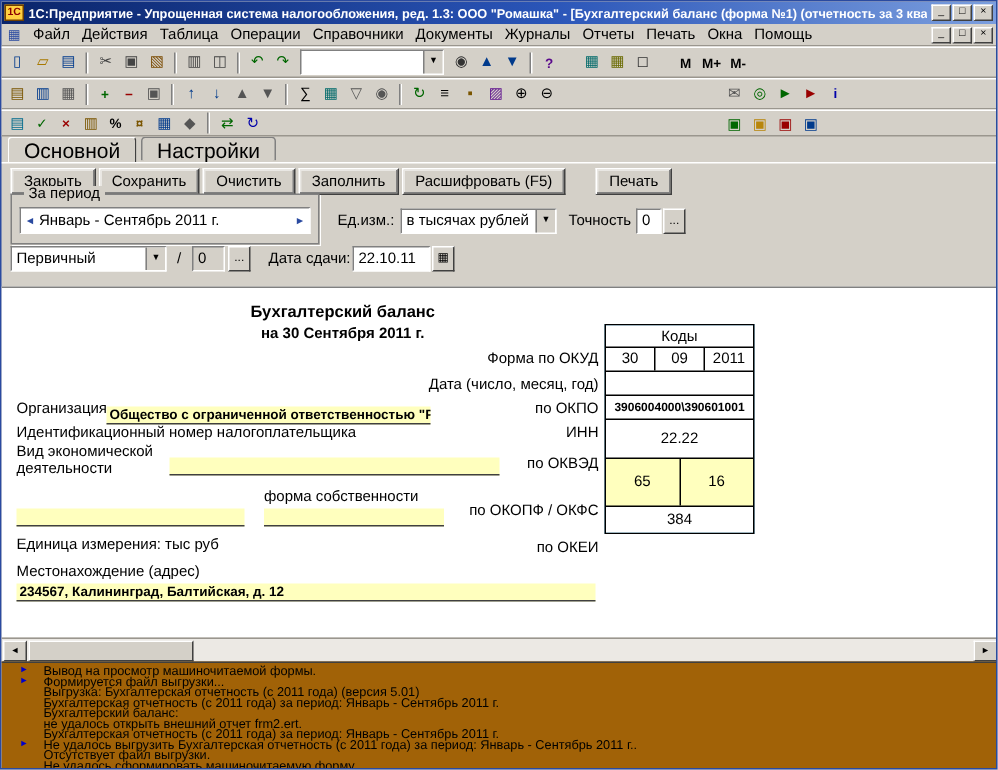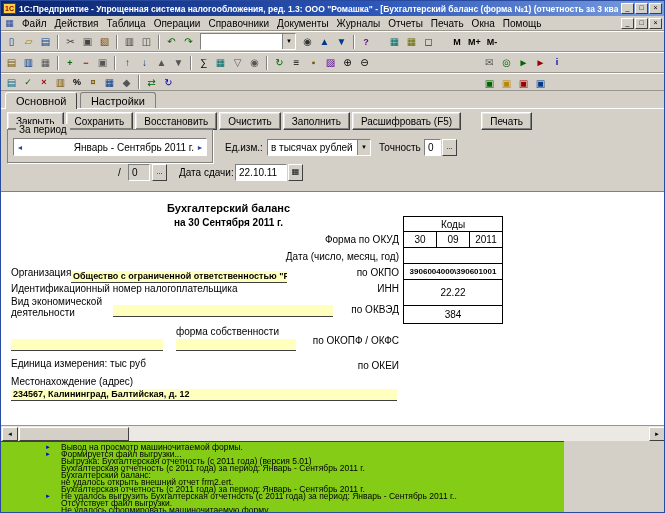--- a/index.html
+++ b/index.html
@@ -37,38 +37,38 @@
   .tb-gap { width:12px; flex:0 0 auto; }
   .tb-combo { width:96px; height:17px; background:#fff; border:1px solid; border-color:#808080 #fff #fff #808080;
     display:flex; margin:0 3px; flex:0 0 auto; }
   .combo-text { flex:1; font-size:10px; line-height:15px; padding:0 3px; overflow:hidden; white-space:nowrap; }
   .combo-btn { width:13px; background:#d4d0c8; border-left:1px solid #808080; font-size:6px; line-height:14px;
     text-align:center; color:#000; flex:0 0 auto; }
   .row-right { position:absolute; left:480px; top:1px; }
 
   
   .tabstrip { position:absolute; top:90px; left:0; right:0; height:17px; padding-left:4px; }
-  .tab { display:inline-block; height:16px; line-height:16px; padding:0 10px; font-size:11px; background:#d4d0c8;
+  .tab { display:inline-block; height:16px; line-height:16px; padding:0 10px; font-size:14px; background:#d4d0c8;
     border:1px solid #808080; border-bottom:none; border-radius:3px 3px 0 0; margin-right:-2px; position:relative; }
   .tab.active { border-color:#fff #404040 #d4d0c8 #fff; z-index:2; height:17px; }
 
   
   .panel { position:absolute; top:107px; left:0; right:0; height:85px; border-top:1px solid #fff; }
   .btnrow { position:absolute; top:3px; left:6px; display:flex; }
   .btn { height:18px; background:#d4d0c8; border:1px solid; border-color:#fff #404040 #404040 #fff;
     box-shadow:inset -1px -1px 0 #808080, inset 1px 1px 0 #e9e7e3; font-size:10px; padding:0 8px; margin-right:2px;
     font-family:inherit; white-space:nowrap; }
   .gap-before { margin-left:18px; }
   .period-group { position:absolute; left:6px; top:20px; width:206px; height:34px; border:1px solid #808080;
     box-shadow:1px 1px 0 #fff; }
   .period-legend { position:absolute; top:-6px; left:8px; background:#d4d0c8; padding:0 3px; font-size:10px; }
   .period-field { position:absolute; left:5px; right:5px; top:8px; height:18px; background:#fff;
     border:1px solid; border-color:#808080 #fff #fff #808080; display:flex; align-items:center; }
   .period-arrow { width:12px; text-align:center; font-size:7px; color:#2a4aa0; }
-  .period-value { flex:1; text-align:right; font-size:10px; white-space:nowrap; }
+  .period-value { flex:1; text-align:left; font-size:10px; white-space:nowrap; }
   .plabel { position:absolute; font-size:10px; white-space:nowrap; }
   .combo { position:absolute; height:17px; background:#fff; border:1px solid; border-color:#808080 #fff #fff #808080; display:flex; }
   .field { position:absolute; height:17px; background:#fff; border:1px solid; border-color:#808080 #fff #fff #808080;
     font-size:10px; line-height:15px; padding:0 3px; overflow:hidden; }
   .field.disabled { background:#d4d0c8; }
   .mini-btn { position:absolute; width:15px; height:17px; background:#d4d0c8; border:1px solid;
     border-color:#fff #404040 #404040 #fff; font-size:8px; line-height:13px; text-align:center; }
 
   
   .document { position:absolute; top:190px; left:0; width:665px; height:234px; background:#fff;
@@ -90,22 +90,22 @@
   .inn { font-size:8px; font-weight:bold; }
 
   
   .hscroll { position:absolute; top:424px; left:0; width:665px; height:16px; background:#ece9e4; border-top:1px solid #9a968e; }
   .sb-btn { position:absolute; top:1px; width:16px; height:14px; background:#d4d0c8; border:1px solid;
     border-color:#fff #404040 #404040 #fff; font-size:6px; line-height:12px; text-align:center; }
   .sb-thumb { position:absolute; left:18px; top:1px; width:110px; height:14px; background:#d4d0c8; border:1px solid;
     border-color:#fff #404040 #404040 #fff; }
 
   
-  .log { position:absolute; top:440px; left:0; width:563px; height:73px; background:#84cc16; border-top:1px solid #404040;
-    overflow:hidden; padding-top:2px;padding-left:32px; }
+  .log { position:absolute; top:440px; left:0; width:665px; height:73px; background:#a16207; border-top:1px solid #404040;
+    overflow:hidden; padding-top:2px; }
   .log-line { display:flex; height:7px; line-height:7px; white-space:nowrap; padding-left:12px; }
   .log-marker { width:16px; flex:0 0 auto; color:#0000cc; font-size:6px; line-height:7px; }
   .log-line .log-marker::before { content:"►"; visibility:hidden; }
   .log-line.marked .log-marker::before { visibility:visible; }
   .log-text { font-size:8.5px; }
 </style>
 </head>
 <body>
 
 <div class="window">
@@ -239,21 +239,20 @@
 
   <div class="tabstrip">
     <span class="tab active">Основной</span>
     <span class="tab">Настройки</span>
   </div>
 
   <div class="panel">
     <div class="btnrow">
         <button class="btn"><span>Закрыть</span></button>
         <button class="btn"><span>Сохранить</span></button>
-        <button class="btn"><span>Восстановить</span></button>
         <button class="btn"><span>Очистить</span></button>
         <button class="btn"><span>Заполнить</span></button>
         <button class="btn"><span>Расшифровать (F5)</span></button>
         <button class="btn gap-before"><span>Печать</span></button>
       </div>
 
     <div class="period-group">
       <span class="period-legend">За период</span>
       <div class="period-field">
         <span class="period-arrow">◄</span>
@@ -264,20 +263,24 @@
 
     <span class="plabel" style="left:224px;top:33px">Ед.изм.:</span>
     <span class="combo" style="left:266px;top:30px;width:104px">
       <span class="combo-text">в тысячах рублей</span>
       <span class="combo-btn">▼</span>
     </span>
     <span class="plabel" style="left:378px;top:33px">Точность</span>
     <span class="field" style="left:423px;top:30px;width:17px">0</span>
     <span class="mini-btn" style="left:441px;top:30px">...</span>
 
+    <span class="combo" style="left:6px;top:55px;width:104px">
+      <span class="combo-text">Первичный</span>
+      <span class="combo-btn">▼</span>
+    </span>
     <span class="plabel" style="left:117px;top:58px">/</span>
     <span class="field disabled" style="left:127px;top:55px;width:22px">0</span>
     <span class="mini-btn" style="left:151px;top:55px">...</span>
     <span class="plabel" style="left:178px;top:58px">Дата сдачи:</span>
     <span class="field" style="left:234px;top:55px;width:52px">22.10.11</span>
     <span class="mini-btn" style="left:287px;top:55px">▦</span>
   </div>
 
   <div class="document">
     <div class="doc-title">Бухгалтерский баланс</div>
@@ -320,20 +323,24 @@
       </div>
       <div class="ct-row" style="height:16px">
           <span class="ct-cell"></span>
         </div>
       <div class="ct-row" style="height:16px">
           <span class="ct-cell inn">3906004000\390601001</span>
         </div>
       <div class="ct-row" style="height:26px">
           <span class="ct-cell">22.22</span>
         </div>
+      <div class="ct-row ct-cols ct-yellow" style="height:32px">
+        <span class="ct-cell">65</span>
+        <span class="ct-cell">16</span>
+      </div>
       <div class="ct-row" style="height:17px">
           <span class="ct-cell">384</span>
         </div>
     </div>
   </div>
 
   <div class="hscroll">
     <span class="sb-btn" style="left:1px">◄</span>
     <span class="sb-thumb"></span>
     <span class="sb-btn" style="right:1px">►</span>

